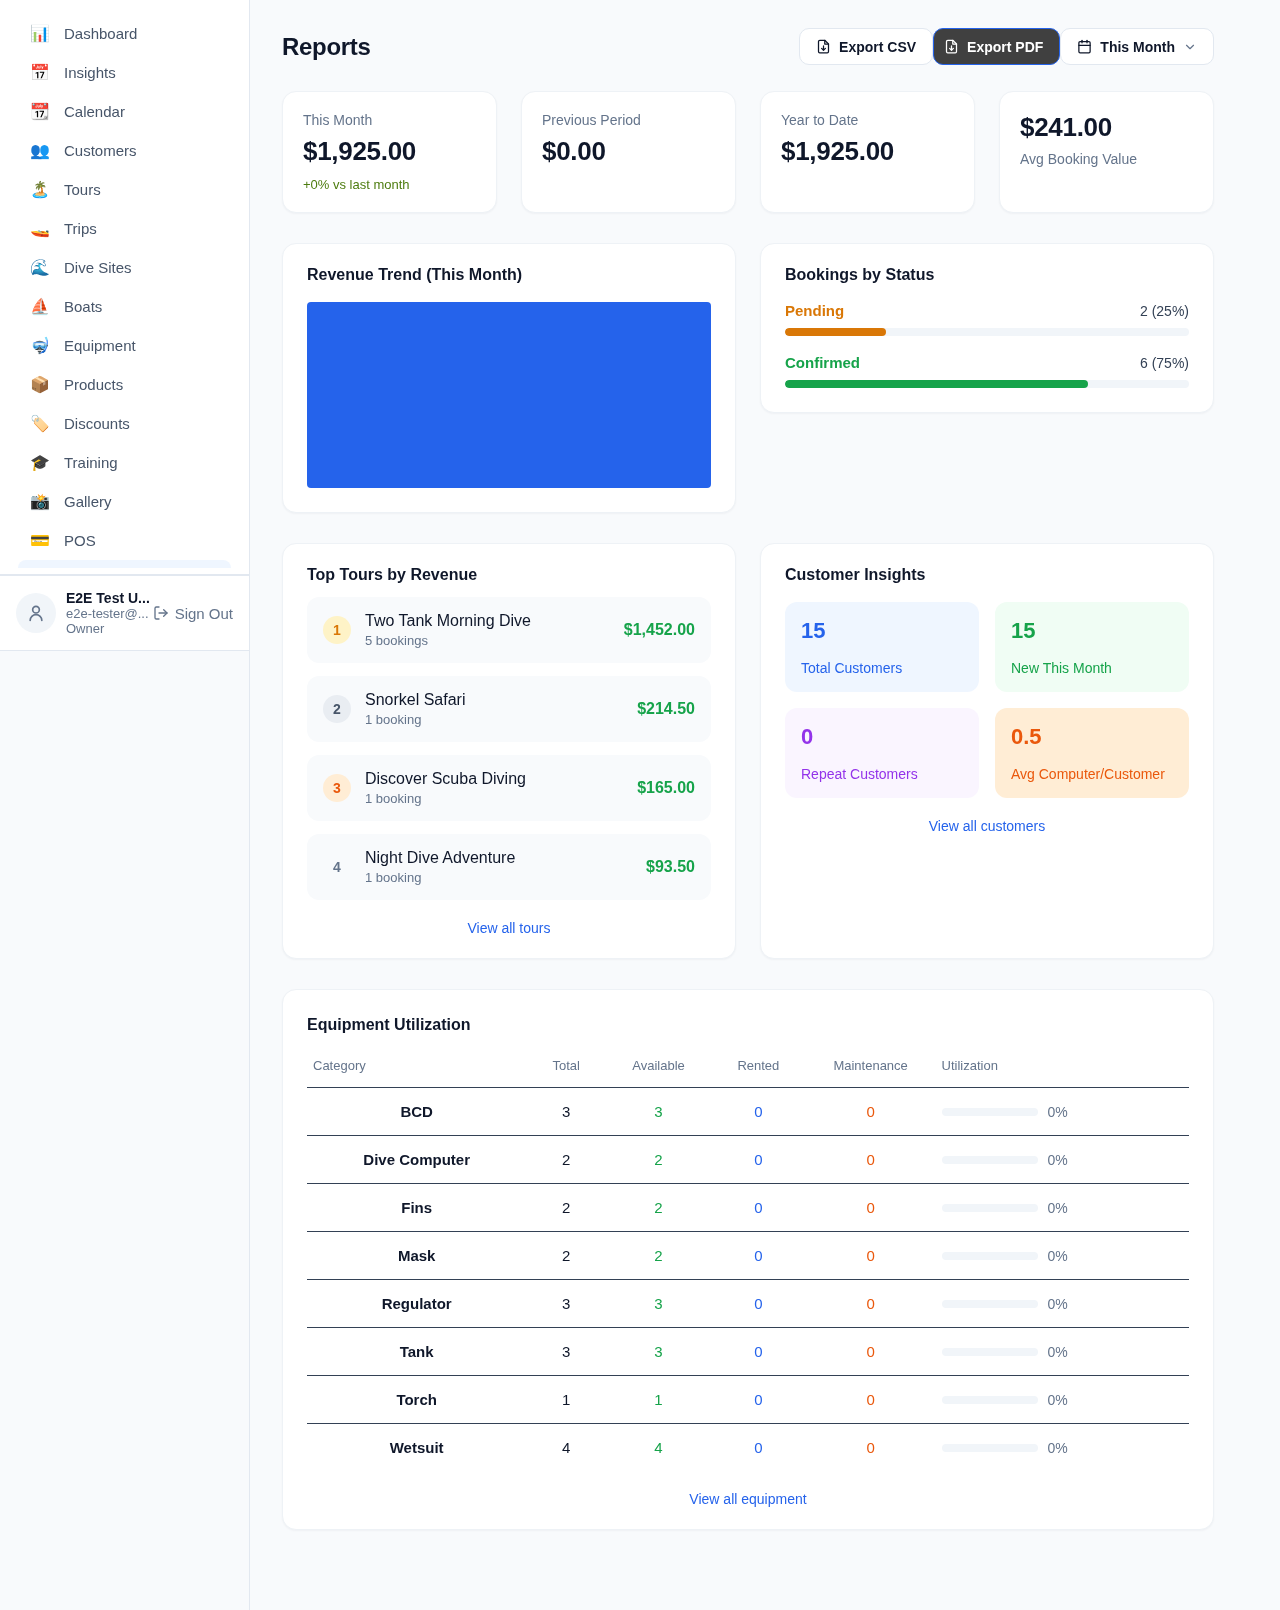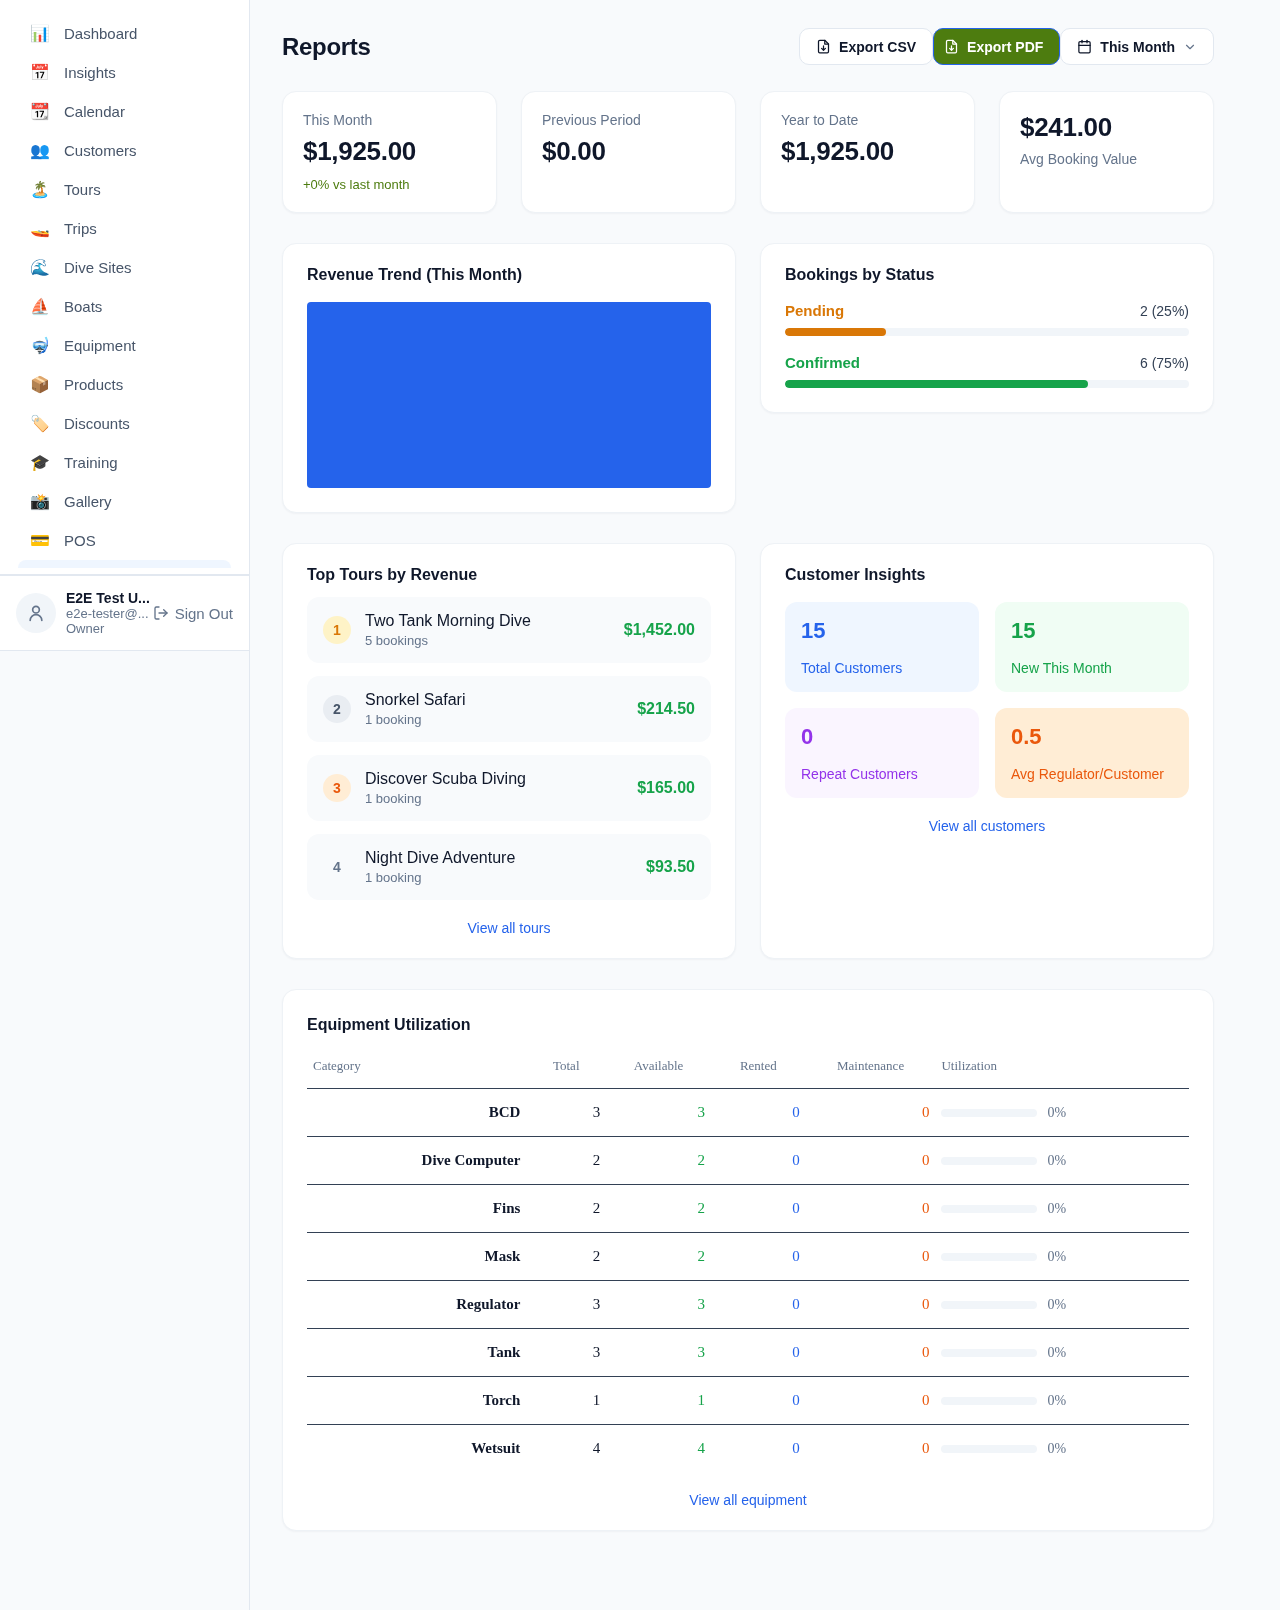--- a/index.html
+++ b/index.html
@@ -45,21 +45,21 @@
   .main { position:absolute; left:282px; top:0; width:932px; padding-top:28px; }
   .page-header { display:flex; align-items:center; justify-content:space-between; }
   .page-title { font-size:24px; font-weight:bold; color:#0f172a; letter-spacing:-0.3px; }
   .header-actions { display:flex; gap:0; }
   .btn {
     display:inline-flex; align-items:center; gap:8px;
     height:37px; padding:0 16px; border-radius:10px;
     font-size:14px; font-weight:bold; cursor:pointer;
     background:#fff; border:1px solid #e2e8f0; color:#0f172a;
   }
-  .btn.primary { background:#4d7c0f; border-color:#2563eb; color:#fff;padding-left:10px; }
+  .btn.primary { background:#404040; border-color:#2563eb; color:#fff;padding-left:10px; }
   .btn svg { flex:none; }
   
   .card {
     background:#fff; border:1px solid #eef2f6; border-radius:14px;
     box-shadow:0 1px 2px rgba(15,23,42,0.04);
   }
   .stats-row { display:grid; grid-template-columns:repeat(4,1fr); gap:24px; margin-top:26px; }
   .stat-card { padding:20px; }
   .stat-label { font-size:14px; color:#64748b; }
   .stat-value { font-size:26px; font-weight:bold; color:#0f172a; margin-top:8px; letter-spacing:-0.3px; }
@@ -104,28 +104,28 @@
   .tiles { display:grid; grid-template-columns:1fr 1fr; gap:16px; margin-top:18px; }
   .tile { border-radius:12px; padding:16px; }
   .tile .t-value { font-size:22px; font-weight:bold; }
   .tile .t-label { font-size:14px; margin-top:16px; }
   .tile.blue { background:#eff6ff; } .tile.blue .t-value, .tile.blue .t-label { color:#2563eb; }
   .tile.green { background:#f0fdf4; } .tile.green .t-value, .tile.green .t-label { color:#16a34a; }
   .tile.purple { background:#faf5ff; } .tile.purple .t-value, .tile.purple .t-label { color:#9333ea; }
   .tile.orange { background:#ffedd5; } .tile.orange .t-value, .tile.orange .t-label { color:#ea580c; }
   
   .equipment-card { margin-top:30px; padding:26px 24px 22px 24px; }
-  table.equip { width:100%; border-collapse:collapse; margin-top:14px;font-family:Liberation Serif, serif; }
+  table.equip { width:100%; border-collapse:collapse; margin-top:14px; }
   table.equip th {
     text-align:center; font-size:13px; font-weight:normal; color:#64748b;
     padding:10px 6px 14px 6px; border-bottom:1px solid #334155;
   }
   table.equip th.cat, table.equip th.util { text-align:left; }
   table.equip td {
-    padding:15px 6px; font-size:15px; text-align:right;
+    padding:15px 6px; font-size:15px; text-align:center;
     border-bottom:1px solid #334155;
   }
   table.equip tr:last-child td { border-bottom:none; }
   td.cat { text-align:left; font-weight:bold; color:#0f172a; }
   td.avail { color:#16a34a; }
   td.rented { color:#2563eb; }
   td.maint { color:#ea580c; }
   td.util { text-align:left; }
   .util-wrap { display:flex; align-items:center; gap:10px; }
   .util-track { width:96px; height:8px; background:#f1f5f9; border-radius:99px; overflow:hidden; }
@@ -352,21 +352,21 @@
         <div class="tile green">
           <div class="t-value">15</div>
           <div class="t-label">New This Month</div>
         </div>
         <div class="tile purple">
           <div class="t-value">0</div>
           <div class="t-label">Repeat Customers</div>
         </div>
         <div class="tile orange">
           <div class="t-value">0.5</div>
-          <div class="t-label">Avg Regulator/Customer</div>
+          <div class="t-label">Avg Computer/Customer</div>
         </div>
       </div>
       <a class="view-link">View all customers</a>
     </div>
   </div>
 
   <div class="card equipment-card">
     <div class="card-title">Equipment Utilization</div>
     <table class="equip">
       <colgroup>

